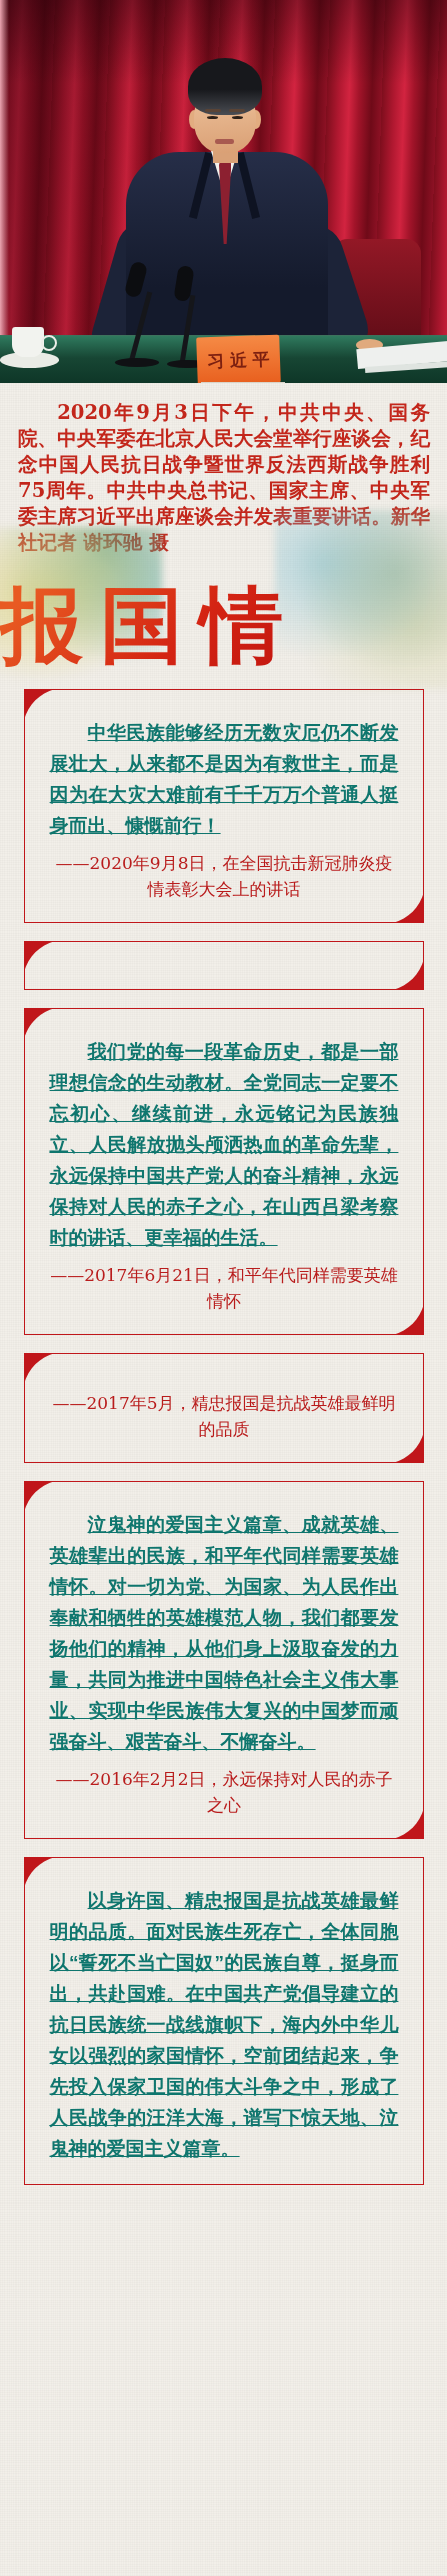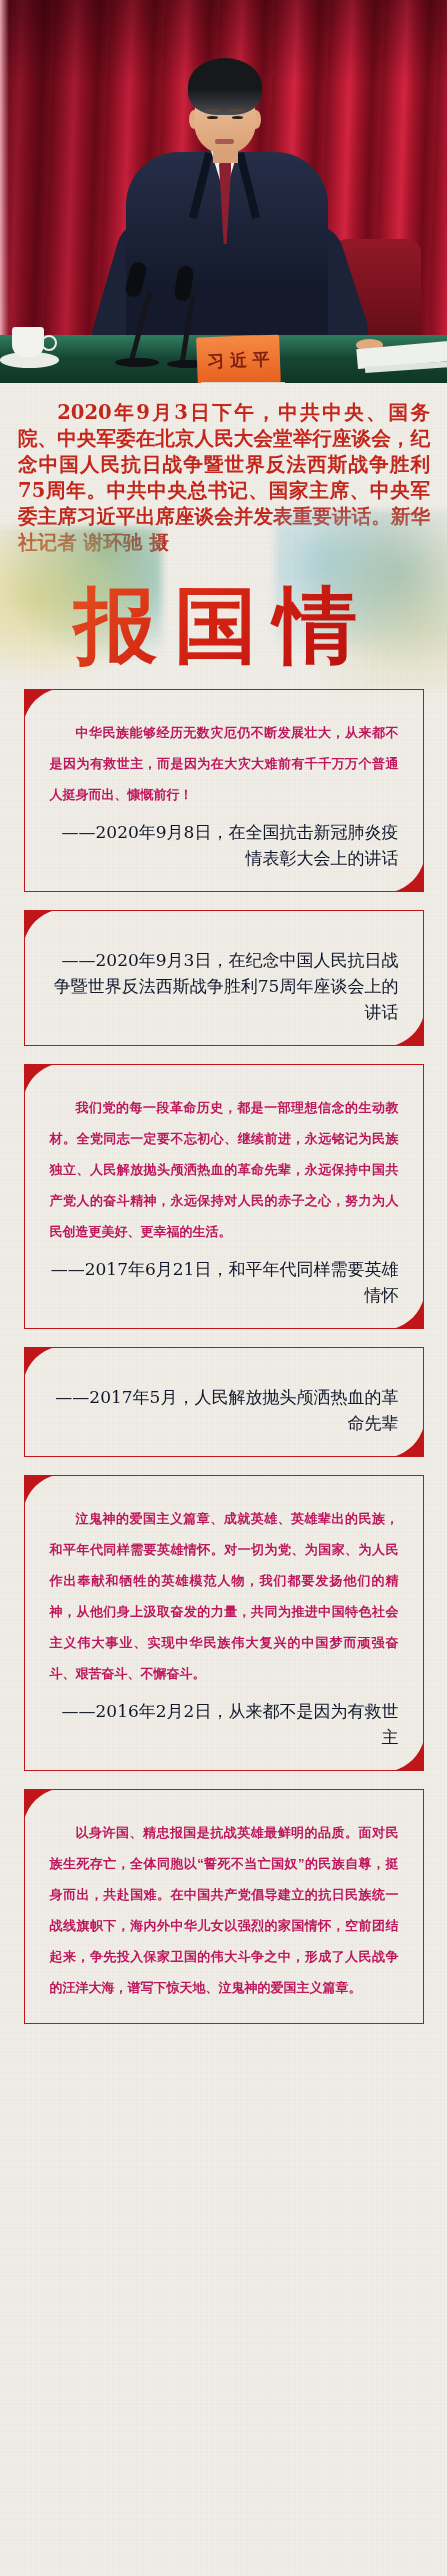--- a/index.html
+++ b/index.html
@@ -93,49 +93,50 @@
       radial-gradient(ellipse at 35% 45%, rgba(214,205,110,0.60), rgba(226,214,130,0.30) 45%, rgba(0,0,0,0) 70%),
       radial-gradient(ellipse at 70% 15%, rgba(90,150,105,0.55), rgba(0,0,0,0) 60%),
       radial-gradient(ellipse at 85% 40%, rgba(120,195,205,0.45), rgba(0,0,0,0) 55%);}
   .scenery-right{right:-28px;top:-56px;width:201px;height:179px;
     background:
       radial-gradient(ellipse at 60% 35%, rgba(140,175,150,0.55), rgba(0,0,0,0) 60%),
       radial-gradient(ellipse at 25% 30%, rgba(120,190,210,0.50), rgba(0,0,0,0) 55%),
       radial-gradient(ellipse at 70% 65%, rgba(205,205,140,0.40), rgba(0,0,0,0) 60%);}
   .big-title{
     position:relative; z-index:1;
-    text-align:center; padding-top:4.5px;
+    text-align:left; padding-top:4.5px;
     font-size:83px; font-weight:bold; letter-spacing:17px;
     font-family:Liberation Sans, sans-serif;
     background:linear-gradient(135deg,#e85a22 10%,#d42413 45%,#b80e0e 85%);
     -webkit-background-clip:text; background-clip:text; color:transparent;
   }
 
   
   .card{
     position:relative;
     margin:0 24px 18px 24px;
     border:1.7px solid #c0161a;
     padding:27px 24.6px 20px 24.6px;
     background:transparent;
   }
   .card:first-of-type{margin-top:5.6px;}
   .corner{position:absolute;width:31px;height:31px;}
   .corner-tl{top:-0.6px;left:-0.6px;}
   .corner-br{bottom:-0.6px;right:-0.6px;}
   .quote{
     margin:0;
-    font-size:13px; line-height:31px; font-weight:bold;
-    color:#be185d; text-align:justify; text-indent:2em;
+    font-size:19px; line-height:31px; font-weight:bold;
+    color:#0f766e; text-align:justify; text-indent:2em;
     font-family:"Liberation Sans",sans-serif;
+    text-decoration:underline;
   }
   .attribution{
     margin:9px 0 0 0;
     font-size:17px; line-height:26px;
-    color:#0f172a; text-align:right;
+    color:#b91c1c; text-align:center;
     font-family:"DejaVu Serif",serif;
   }
 </style>
 </head>
 <body>
 
 <div class="photo">
   <div class="curtain-edge"></div>
   <div class="chair"></div>
   <div class="arm-left"></div>
@@ -190,53 +191,52 @@
   <p class="attribution">——2020年9月8日，在全国抗击新冠肺炎疫情表彰大会上的讲话</p>
   <svg class="corner corner-br" viewBox="0 0 56 56">
       <path d="M56,56 L0,56 C28,48 48,28 56,0 Z" fill="#c0161a"></path>
     </svg>
 </div>
 
 <div class="card">
   <svg class="corner corner-tl" viewBox="0 0 56 56">
       <path d="M0,0 L56,0 C28,8 8,28 0,56 Z" fill="#c0161a"></path>
     </svg>
-  <p class="attribution">——2020年9月3日，在纪念中国人民抗日战争暨世界反法西斯战争胜利75周年座谈会上的讲话</p>
-  <svg class="corner corner-br" viewBox="0 0 56 56">
-      <path d="M56,56 L0,56 C28,48 48,28 56,0 Z" fill="#c0161a"></path>
-    </svg>
-</div>
-
-<div class="card">
-  <svg class="corner corner-tl" viewBox="0 0 56 56">
-      <path d="M0,0 L56,0 C28,8 8,28 0,56 Z" fill="#c0161a"></path>
-    </svg>
-  <p class="quote">我们党的每一段革命历史，都是一部理想信念的生动教材。全党同志一定要不忘初心、继续前进，永远铭记为民族独立、人民解放抛头颅洒热血的革命先辈，永远保持中国共产党人的奋斗精神，永远保持对人民的赤子之心，努力为人民创造更美好、更幸福的生活。</p>
+  <svg class="corner corner-br" viewBox="0 0 56 56">
+      <path d="M56,56 L0,56 C28,48 48,28 56,0 Z" fill="#c0161a"></path>
+    </svg>
+</div>
+
+<div class="card">
+  <svg class="corner corner-tl" viewBox="0 0 56 56">
+      <path d="M0,0 L56,0 C28,8 8,28 0,56 Z" fill="#c0161a"></path>
+    </svg>
+  <p class="quote">我们党的每一段革命历史，都是一部理想信念的生动教材。全党同志一定要不忘初心、继续前进，永远铭记为民族独立、人民解放抛头颅洒热血的革命先辈，永远保持中国共产党人的奋斗精神，永远保持对人民的赤子之心，在山西吕梁考察时的讲话、更幸福的生活。</p>
   <p class="attribution">——2017年6月21日，和平年代同样需要英雄情怀</p>
   <svg class="corner corner-br" viewBox="0 0 56 56">
       <path d="M56,56 L0,56 C28,48 48,28 56,0 Z" fill="#c0161a"></path>
     </svg>
 </div>
 
 <div class="card">
   <svg class="corner corner-tl" viewBox="0 0 56 56">
       <path d="M0,0 L56,0 C28,8 8,28 0,56 Z" fill="#c0161a"></path>
     </svg>
-  <p class="attribution">——2017年5月，人民解放抛头颅洒热血的革命先辈</p>
+  <p class="attribution">——2017年5月，精忠报国是抗战英雄最鲜明的品质</p>
   <svg class="corner corner-br" viewBox="0 0 56 56">
       <path d="M56,56 L0,56 C28,48 48,28 56,0 Z" fill="#c0161a"></path>
     </svg>
 </div>
 
 <div class="card">
   <svg class="corner corner-tl" viewBox="0 0 56 56">
       <path d="M0,0 L56,0 C28,8 8,28 0,56 Z" fill="#c0161a"></path>
     </svg>
   <p class="quote">泣鬼神的爱国主义篇章、成就英雄、英雄辈出的民族，和平年代同样需要英雄情怀。对一切为党、为国家、为人民作出奉献和牺牲的英雄模范人物，我们都要发扬他们的精神，从他们身上汲取奋发的力量，共同为推进中国特色社会主义伟大事业、实现中华民族伟大复兴的中国梦而顽强奋斗、艰苦奋斗、不懈奋斗。</p>
-  <p class="attribution">——2016年2月2日，从来都不是因为有救世主</p>
+  <p class="attribution">——2016年2月2日，永远保持对人民的赤子之心</p>
   <svg class="corner corner-br" viewBox="0 0 56 56">
       <path d="M56,56 L0,56 C28,48 48,28 56,0 Z" fill="#c0161a"></path>
     </svg>
 </div>
 
 <div class="card">
   <svg class="corner corner-tl" viewBox="0 0 56 56">
       <path d="M0,0 L56,0 C28,8 8,28 0,56 Z" fill="#c0161a"></path>
     </svg>
   <p class="quote">以身许国、精忠报国是抗战英雄最鲜明的品质。面对民族生死存亡，全体同胞以“誓死不当亡国奴”的民族自尊，挺身而出，共赴国难。在中国共产党倡导建立的抗日民族统一战线旗帜下，海内外中华儿女以强烈的家国情怀，空前团结起来，争先投入保家卫国的伟大斗争之中，形成了人民战争的汪洋大海，谱写下惊天地、泣鬼神的爱国主义篇章。</p>

